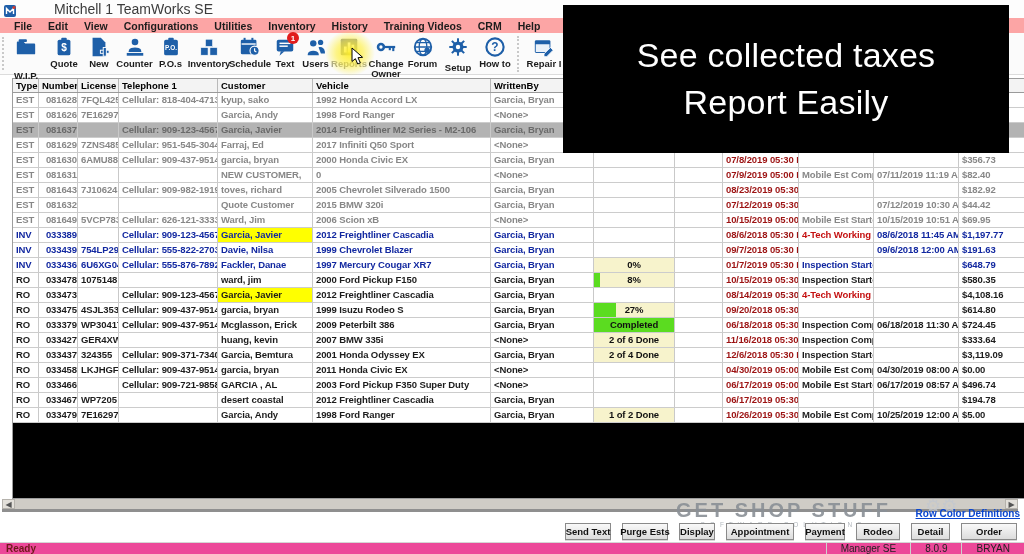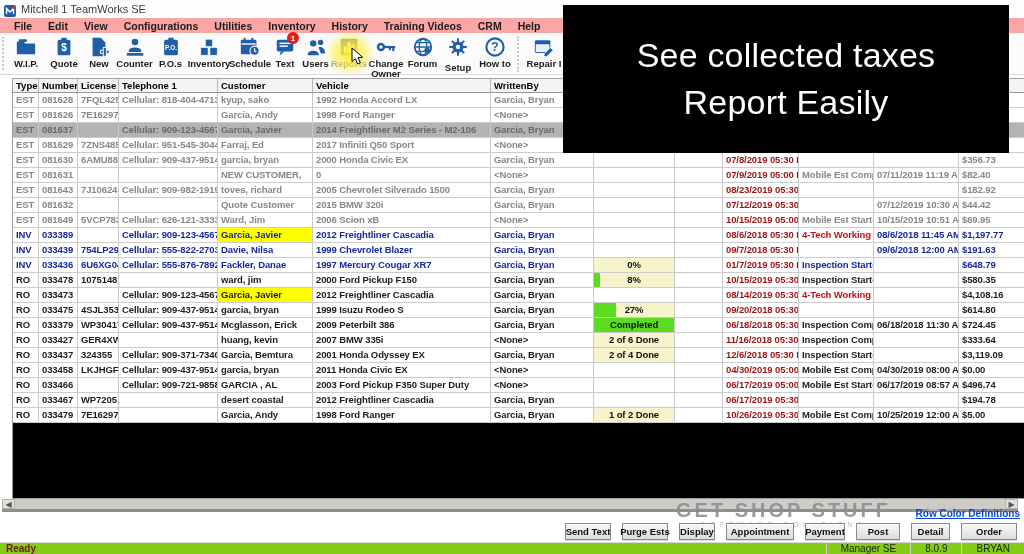--- a/index.html
+++ b/index.html
@@ -4,21 +4,21 @@
 <style>
   html,body{margin:0;padding:0;}
   body{width:1024px;height:554px;position:relative;overflow:hidden;background:#fff;
        font-family:"Liberation Sans",sans-serif;-webkit-font-smoothing:antialiased;}
   #app{position:absolute;inset:0;}
 
   
   .title-bar{position:absolute;left:0;top:0;width:100%;height:18px;background:#fdfdfd;
              display:flex;align-items:center;gap:5px;padding-left:4px;box-sizing:border-box;}
   .title-bar .app-ico{width:12px;height:12px;flex:0 0 auto;}
-  .title-bar .t-text{font-size:11px;color:#3c3c3c;}
+  .title-bar .t-text{font-size:14px;color:#3c3c3c;margin-left:33px;}
 
   
   .menu-bar{position:absolute;left:0;top:18px;width:100%;height:15px;background:#fca5a5;
             display:flex;align-items:center;padding-left:6px;box-sizing:border-box;}
   .menu-item{font-size:10.5px;font-weight:bold;color:#1c1c1c;padding:0 8px;cursor:default;white-space:nowrap;}
 
   
   .toolbar{position:absolute;left:0;top:33px;width:100%;height:42px;background:#fbfbfb;
            border-bottom:1px solid #dcdcdc;display:flex;align-items:flex-start;padding-left:6px;box-sizing:border-box;}
   .toolbar:before{content:"";position:absolute;left:2px;top:4px;bottom:4px;border-left:2px dotted #c9c9c9;}
@@ -41,21 +41,21 @@
 
   
   .grid{position:absolute;left:2px;top:78px;width:1016px;height:421px;background:#000000;
         border:1px solid #9d9d9d;box-sizing:border-box;overflow:hidden;margin-left:10px;}
   .g-header{display:flex;height:14px;background:#f3f3f3;border-bottom:1px solid #9a9a9a;box-sizing:border-box;}
   .g-header .hc{font-size:9.5px;font-weight:bold;color:#000;padding-left:3px;box-sizing:border-box;
                 border-right:1px solid #b9b9b9;white-space:nowrap;overflow:hidden;line-height:13px;flex:0 0 auto;}
   .g-row{display:flex;height:15px;background:#fff;border-bottom:1px solid #cccccc;box-sizing:border-box;}
   .g-row .gc{font-size:9.5px;font-weight:bold;padding-left:3px;box-sizing:border-box;border-right:1px solid #c9c9c9;
              white-space:nowrap;overflow:hidden;line-height:14px;flex:0 0 auto;letter-spacing:-.1px;}
-  .c-type{width:26px;} .c-number{width:39px;} .c-license{width:41px;} .c-phone{width:99px;}
+  .c-type{width:26px;} .c-number{width:39px;text-align:right;} .c-license{width:41px;} .c-phone{width:99px;}
   .c-customer{width:95px;} .c-vehicle{width:178px;} .c-written_by{width:103px;} .c-progress{width:81px;padding:0!important;}
   .c-spare{width:48px;} .c-promised{width:76px;} .c-status{width:75px;} .c-completed{width:85px;}
   .c-amount{flex:1 1 auto!important;width:auto;border-right:none!important;}
   .kind-est .gc{color:#878787;}
   .kind-inv .gc{color:#1228a0;}
   .kind-ro  .gc{color:#1c1c1c;}
   .g-row .gc.promised-red{color:#9c1212;}
   .g-row .gc.alert-red{color:#c41111;}
   .g-row .gc.hl-yellow{background:#ffff00;}
   .g-row.selected{background:#b3b3b3;}
@@ -77,21 +77,21 @@
   .watermark .w1{font-size:20px;font-weight:800;letter-spacing:3px;color:#8a9096;opacity:.9;line-height:1;}
   .watermark .w2{font-size:6.5px;letter-spacing:5px;color:#b3b9bf;margin-top:1px;}
   .gears{position:absolute;left:925px;top:495px;color:#c3c8cf;z-index:2;pointer-events:none;font-size:18px;opacity:.8;}
   .rcd-link{position:absolute;right:4px;top:508px;z-index:4;font-size:10px;font-weight:bold;color:#0a46cf;text-decoration:underline;}
   .btn-row{position:absolute;right:7px;top:523px;display:flex;gap:11px;z-index:4;}
   .abtn{height:17px;box-sizing:border-box;border:1px solid #8a8a8a;background:linear-gradient(#f9f9f9,#dcdcdc);
         font-size:9.5px;font-weight:bold;color:#111;display:flex;align-items:center;justify-content:center;
         box-shadow:0 1px 0 rgba(0,0,0,.15);white-space:nowrap;}
 
   
-  .status-bar{position:absolute;left:0;top:542px;width:100%;height:12px;background:#84cc16;border-top:1px solid #d6d6d6;
+  .status-bar{position:absolute;left:0;top:542px;width:100%;height:12px;background:#ec4899;border-top:1px solid #d6d6d6;
               display:flex;align-items:center;justify-content:space-between;box-sizing:border-box;font-size:10px;}
   .status-left{color:#6e1a1a;padding-left:6px;font-weight:bold;}
   .status-right{display:flex;align-items:center;height:100%;}
   .sseg{padding:0 14px;color:#222;border-left:1px solid #cfcfcf;height:100%;display:flex;align-items:center;white-space:nowrap;}
 </style>
 </head>
 <body>
 
 <div id="app">
 
@@ -113,21 +113,21 @@
       <span class="menu-item">Configurations</span>
       <span class="menu-item">Utilities</span>
       <span class="menu-item">Inventory</span>
       <span class="menu-item">History</span>
       <span class="menu-item">Training Videos</span>
       <span class="menu-item">CRM</span>
       <span class="menu-item">Help</span>
     </div>
 
   <div class="toolbar">
-      <div class="tb-item" style="width: 40px;">
+      <div class="tb-item" style="width: 40px; gap: 12px;">
         <span class="ico">
           <svg width="22" height="22" viewBox="0 0 24 24">
             <path d="M2 7a1 1 0 0 1 1-1h6l2.2 2.3H21a1 1 0 0 1 1 1V19a1 1 0 0 1-1 1H3a1 1 0 0 1-1-1z" fill="#1e5fa8"></path>
             <rect x="4" y="3.5" width="9" height="3" rx="1" fill="#1e5fa8"></rect>
           </svg>
         </span>
         <span class="lbl">W.I.P.</span>
       </div>
       <div class="tb-item" style="width: 36px;">
         <span class="ico">
@@ -689,21 +689,21 @@
   </div>
 
   <a class="rcd-link" href="#">Row Color Definitions</a>
 
   <div class="btn-row">
       <button class="abtn" style="width: 46px;">Send Text</button>
       <button class="abtn" style="width: 46px;">Purge Ests</button>
       <button class="abtn" style="width: 36px;">Display</button>
       <button class="abtn" style="width: 68px;">Appointment</button>
       <button class="abtn" style="width: 40px;">Payment</button>
-      <button class="abtn" style="width: 44px;">Post</button>
+      <button class="abtn" style="width: 44px;">Rodeo</button>
       <button class="abtn" style="width: 39px;">Detail</button>
       <button class="abtn" style="width: 56px;">Order</button>
     </div>
 
   <div class="status-bar">
     <span class="status-left">Ready</span>
     <span class="status-right">
         <span class="sseg">Manager SE</span>
         <span class="sseg">8.0.9</span>
         <span class="sseg">BRYAN</span>

